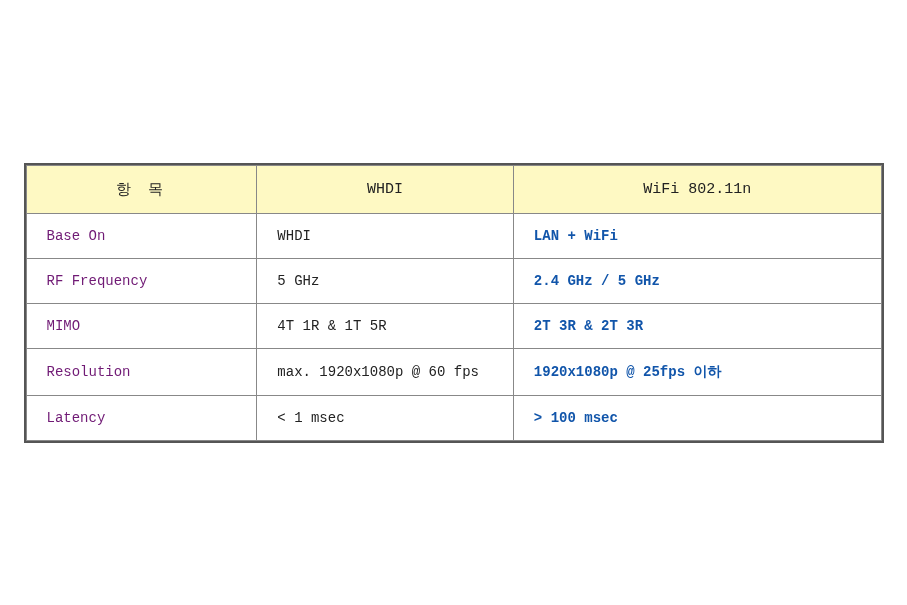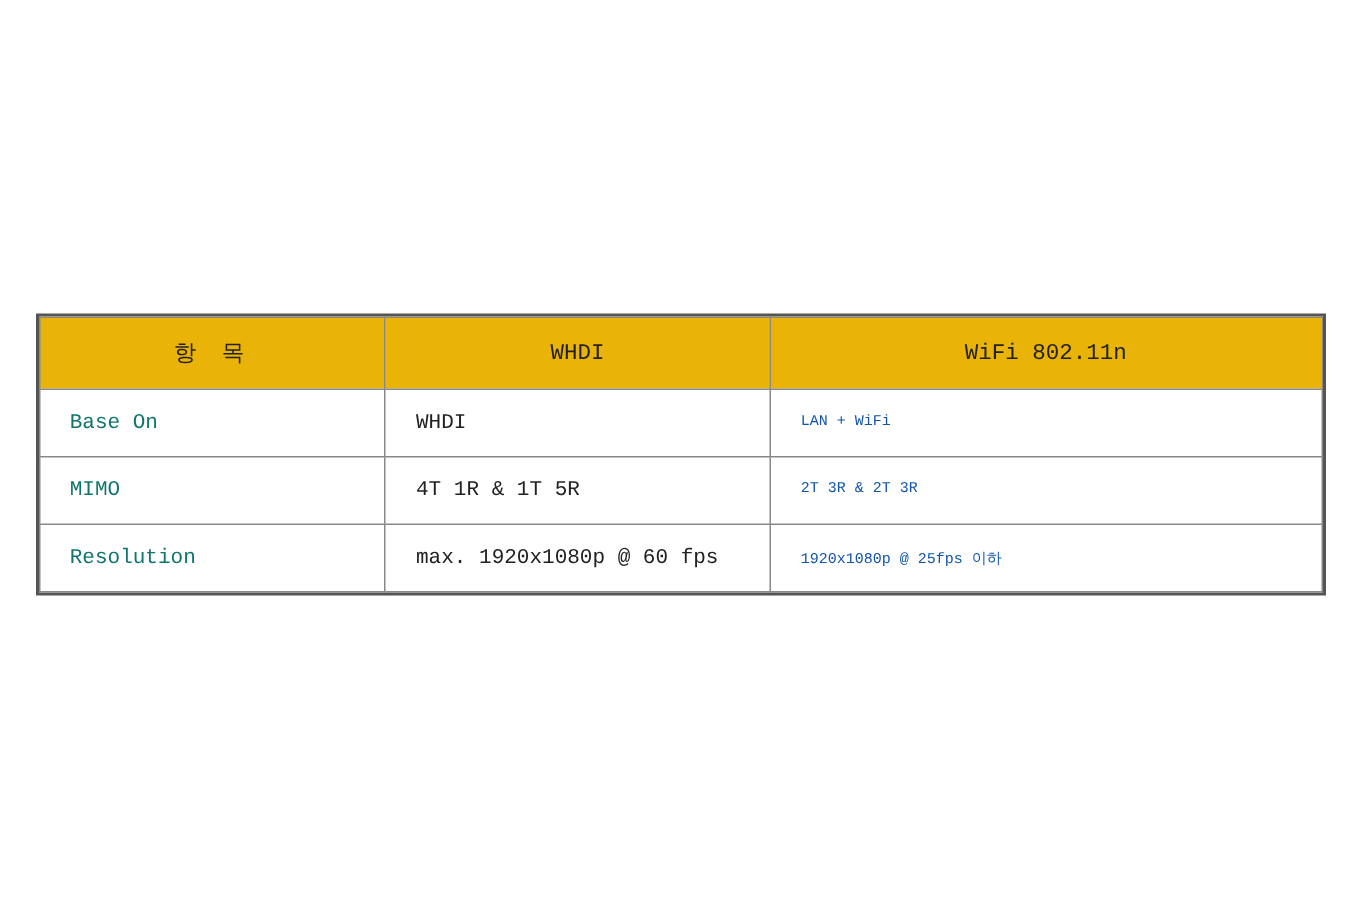--- a/index.html
+++ b/index.html
@@ -27,21 +27,21 @@
       width: 100%;
       border-collapse: collapse;
       font-size: 15px;
     }
 
     thead tr th {
       border: 1px solid #888;
       padding: 14px 20px;
       text-align: center;
       font-weight: normal;
-      background: #eab308;
+      background: #fef9c3;
       color: #222;
       font-size: 15px;
     }
 
     thead tr th:first-child {
       width: 27%;
       letter-spacing: 4px;
     }
 
     thead tr th:nth-child(2) {
@@ -52,32 +52,33 @@
       width: 43%;
     }
 
     tbody tr td {
       border: 1px solid #888;
       padding: 14px 20px;
       vertical-align: middle;
     }
 
     tbody tr td:first-child {
-      color: #0f766e;
+      color: #701a75;
       font-size: 14px;
     }
 
     tbody tr td:nth-child(2) {
       color: #222;
       font-size: 14px;
     }
 
     tbody tr td:nth-child(3) {
       color: #1155aa;
-      font-size: 10px;
+      font-size: 14px;
+      font-weight: bold;
     }
   </style>
 </head>
 <body>
 
 <div class="table-wrapper">
   <table>
     <thead>
       <tr>
         <th>항  목</th>
@@ -85,24 +86,34 @@
         <th>WiFi 802.11n</th>
       </tr>
     </thead>
     <tbody id="table-body">
     <tr>
           <td>Base On</td>
           <td>WHDI</td>
           <td>LAN +  WiFi</td>
         </tr>
         <tr>
+          <td>RF Frequency</td>
+          <td>5 GHz</td>
+          <td>2.4 GHz / 5 GHz</td>
+        </tr>
+        <tr>
           <td>MIMO</td>
           <td>4T 1R &amp; 1T 5R</td>
           <td>2T 3R &amp; 2T 3R</td>
         </tr>
         <tr>
           <td>Resolution</td>
           <td>max. 1920x1080p @ 60 fps</td>
           <td>1920x1080p @ 25fps 이하</td>
         </tr>
+        <tr>
+          <td>Latency</td>
+          <td>&lt; 1 msec</td>
+          <td>&gt; 100 msec</td>
+        </tr>
       </tbody>
   </table>
 </div>
 
 </body></html>

